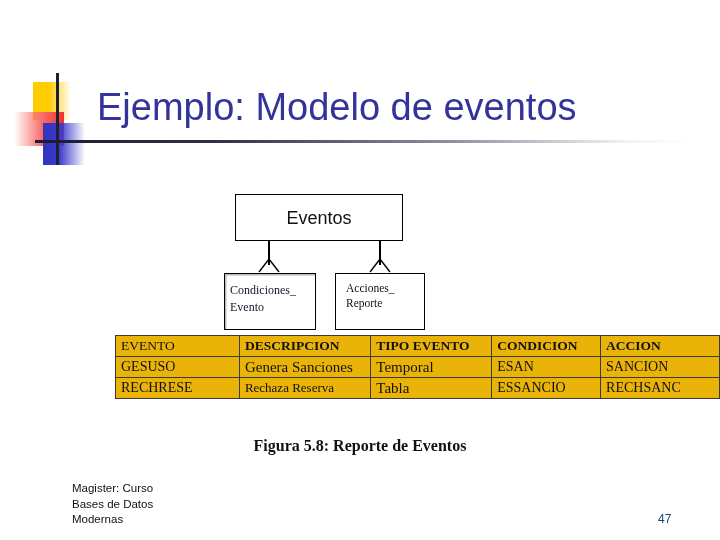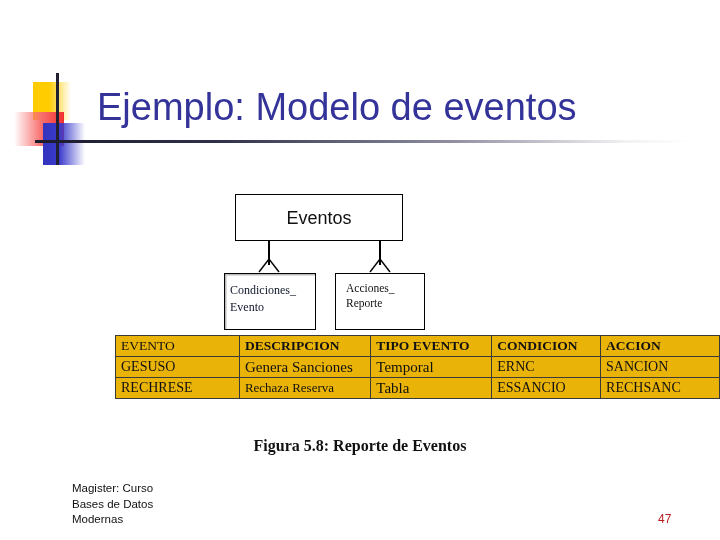--- a/index.html
+++ b/index.html
@@ -213,21 +213,21 @@
     font-size: 11.5px;
     line-height: 15.5px;
     color: #111111;
   }
   #page-number {
     position: absolute;
     left: 658px;
     top: 512px;
     font-family: "Liberation Sans", sans-serif;
     font-size: 12px;
-    color: #b91c1c;
+    color: #0c4a6e;
   }
 </style>
 </head>
 <body>
 
 <div id="slide-header">
 
   <div id="deco-yellow" class="deco-square"></div>
   <div id="deco-red" class="deco-square"></div>
   <div id="deco-blue" class="deco-square"></div>
@@ -278,21 +278,21 @@
         <th class="cw-3 fs-md">TIPO EVENTO</th>
         <th class="cw-4 fs-md">CONDICION</th>
         <th class="cw-5 fs-md">ACCION</th>
       </tr>
     </thead>
     <tbody>
       <tr>
         <td class="fs-lg">GESUSO</td>
         <td class="fs-sm">Genera Sanciones</td>
         <td class="fs-sm">Temporal</td>
-        <td class="fs-lg">ERNC</td>
+        <td class="fs-lg">ESAN</td>
         <td class="fs-lg">SANCION</td>
       </tr>
       <tr>
         <td class="fs-lg">RECHRESE</td>
         <td class="fs-md">Rechaza Reserva</td>
         <td class="fs-sm">Tabla</td>
         <td class="fs-lg">ESSANCIO</td>
         <td class="fs-lg">RECHSANC</td>
       </tr>
     </tbody>

